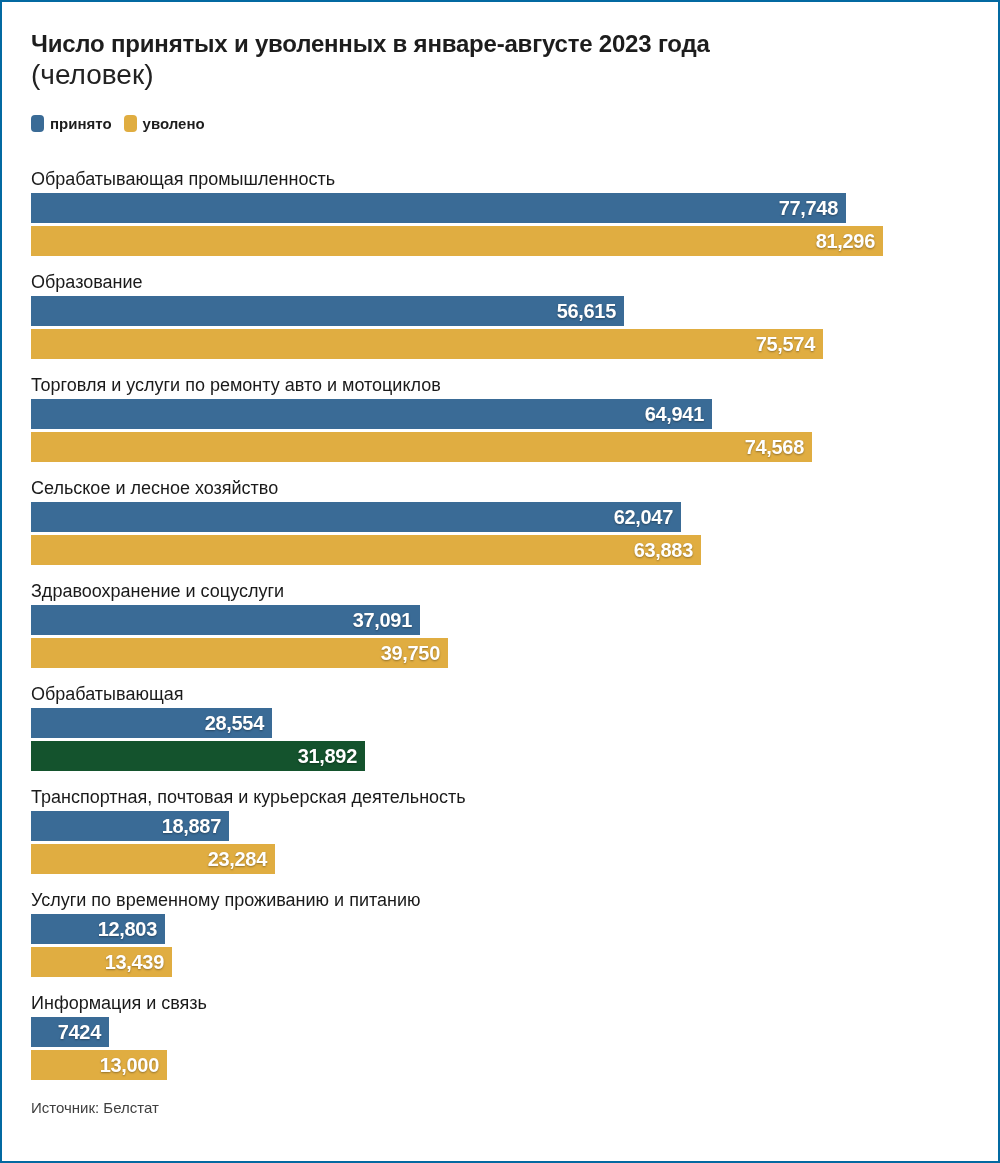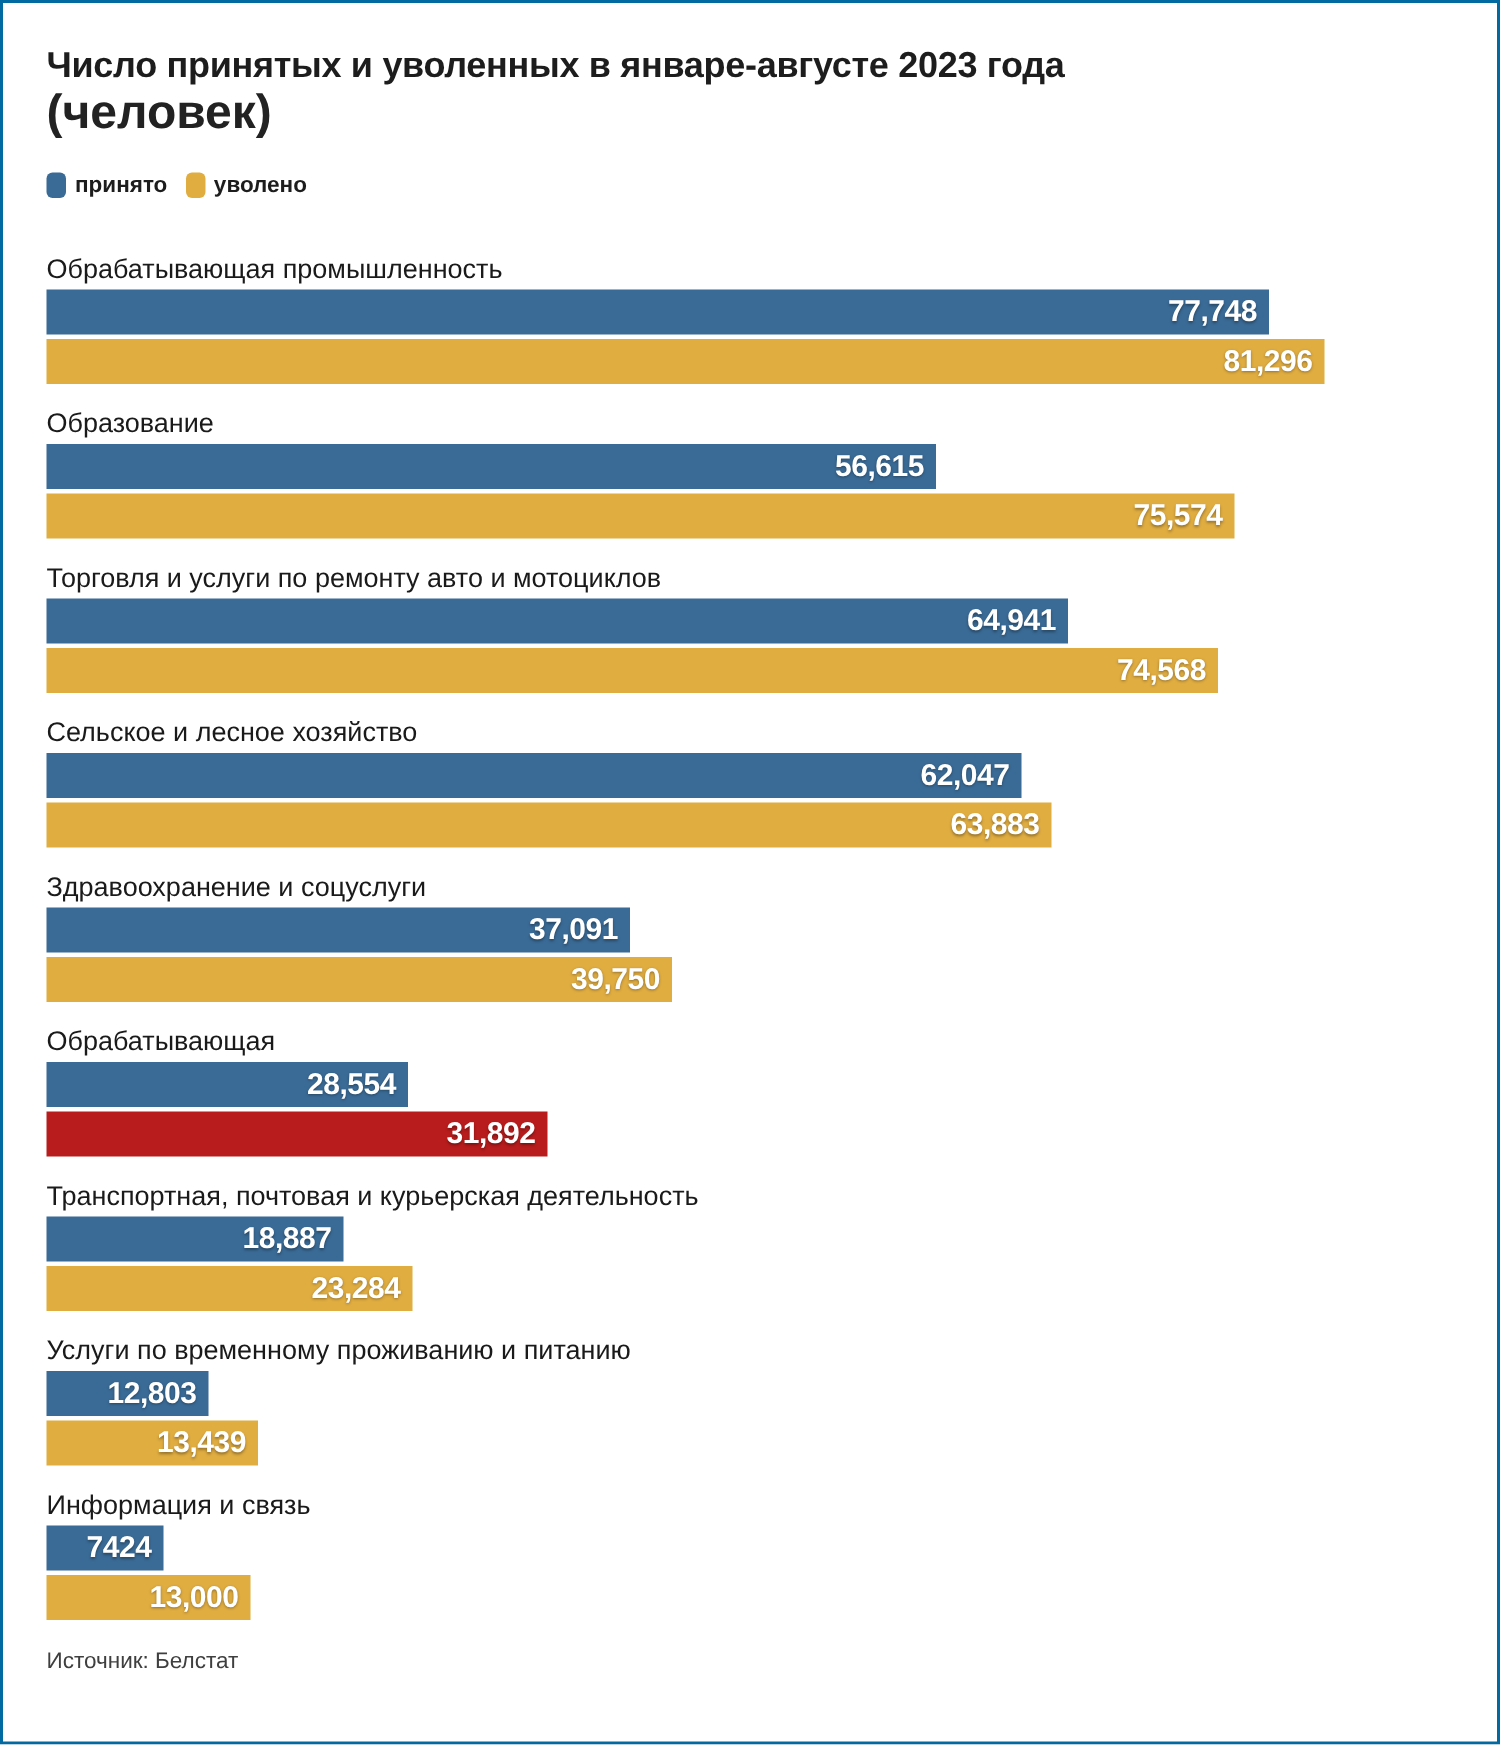--- a/index.html
+++ b/index.html
@@ -10,21 +10,21 @@
     color: #1d1d1d;
   }
   .page {
     width: 1000px; height: 1163px;
     background: #ffffff;
     border: 2px solid #0369a1;
     padding: 26px 29px 0 29px;
     overflow: hidden;
   }
   .title { font-size: 24px; line-height: 31px; font-weight: 700; letter-spacing: -0.2px; }
-  .subtitle { font-size: 32px; line-height: 31px; font-weight: 700; color: #222; }
+  .subtitle { font-size: 28px; line-height: 31px; font-weight: 400; color: #222; }
   .legend { margin-top: 25px; display: flex; align-items: center; gap: 12px; }
   .legend-item { display: flex; align-items: center; gap: 6px; }
   .legend-swatch { width: 13px; height: 17px; border-radius: 4px; display: inline-block; }
   .legend-label { font-size: 15px; font-weight: 700; color: #1d1d1d; }
   .chart { margin-top: 36px; }
   .bar-group { margin-bottom: 15px; }
   .cat-label { font-size: 18px; line-height: 22px; font-weight: 400; color: #1a1a1a; margin-bottom: 3px; }
   .bar-row { height: 30px; margin-bottom: 3px; }
   .bar-row:last-child { margin-bottom: 0; }
   .bar {
@@ -128,42 +128,42 @@
         </div>
       </div>
       <div class="bar-group">
         <div class="cat-label">Обрабатывающая</div>
         <div class="bar-row">
           <div class="bar" style="background: rgb(58, 107, 150); width: 241px;">
             <span class="bar-value">28,554</span>
           </div>
         </div>
         <div class="bar-row">
-          <div class="bar" style="background: #b91c1c; width: 334px; text-align: right;">
+          <div class="bar" style="background: #14532d; width: 334px; text-align: right;">
             <span class="bar-value">31,892</span>
           </div>
         </div>
       </div>
       <div class="bar-group">
         <div class="cat-label">Транспортная, почтовая и курьерская деятельность</div>
         <div class="bar-row">
           <div class="bar" style="background: rgb(58, 107, 150); width: 198px;">
             <span class="bar-value">18,887</span>
           </div>
         </div>
         <div class="bar-row">
           <div class="bar" style="background: rgb(224, 173, 65); width: 244px;">
             <span class="bar-value">23,284</span>
           </div>
         </div>
       </div>
       <div class="bar-group">
         <div class="cat-label">Услуги по временному проживанию и питанию</div>
         <div class="bar-row">
-          <div class="bar" style="background: rgb(58, 107, 150); width: 108px; align-items: center;">
+          <div class="bar" style="background: rgb(58, 107, 150); width: 134px; align-items: center;">
             <span class="bar-value">12,803</span>
           </div>
         </div>
         <div class="bar-row">
           <div class="bar" style="background: rgb(224, 173, 65); width: 141px;">
             <span class="bar-value">13,439</span>
           </div>
         </div>
       </div>
       <div class="bar-group">

